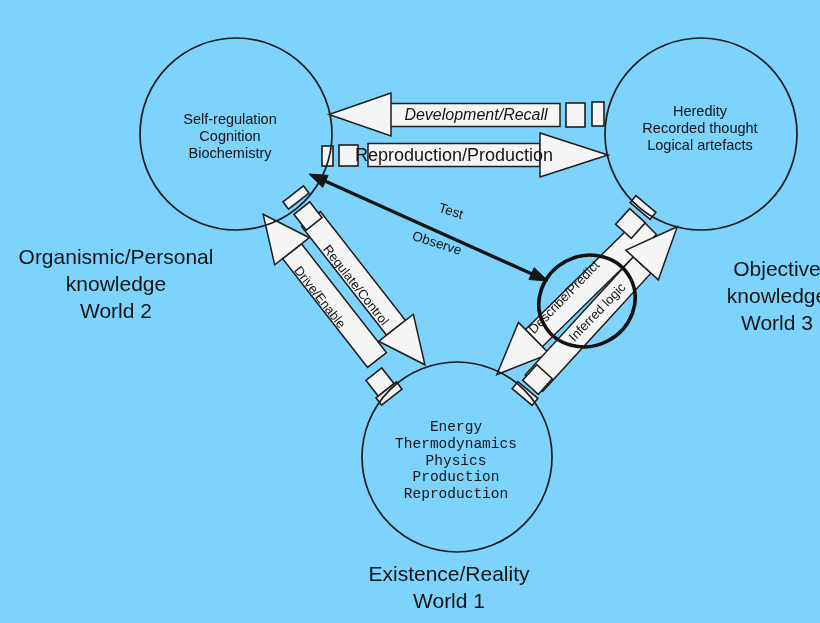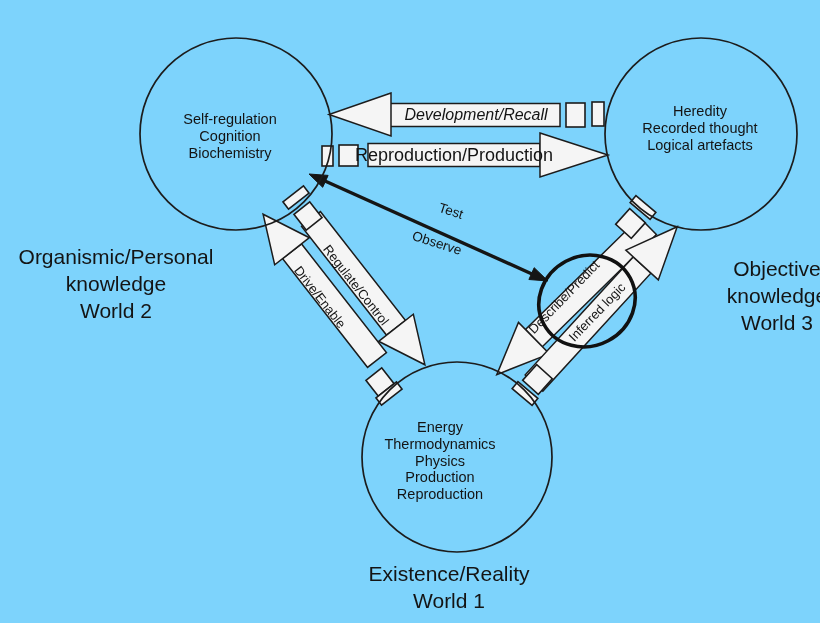--- a/index.html
+++ b/index.html
@@ -100,21 +100,21 @@
     <div>Cognition</div>
     <div>Biochemistry</div>
   </div>
 
   <div class="lbl circle-text" style="left:700px; top:128px;">
     <div>Heredity</div>
     <div>Recorded thought</div>
     <div>Logical artefacts</div>
   </div>
 
-  <div class="lbl circle-text" style="left:440px; top:461px;">
+  <div class="lbl circle-text" style="left:456px; top:461px;font-family:Liberation Mono, monospace;">
     <div>Energy</div>
     <div>Thermodynamics</div>
     <div>Physics</div>
     <div>Production</div>
     <div>Reproduction</div>
   </div>
 
   <div class="lbl caption" style="left:116px; top:272px;margin-top:12px;">
     <div>Organismic/Personal</div>
     <div>knowledge</div>

